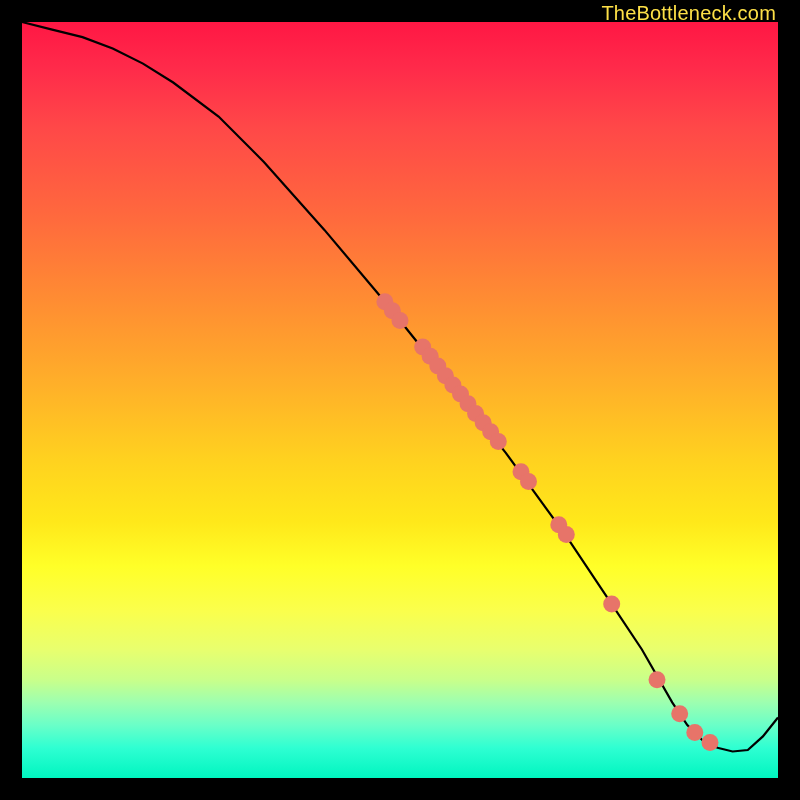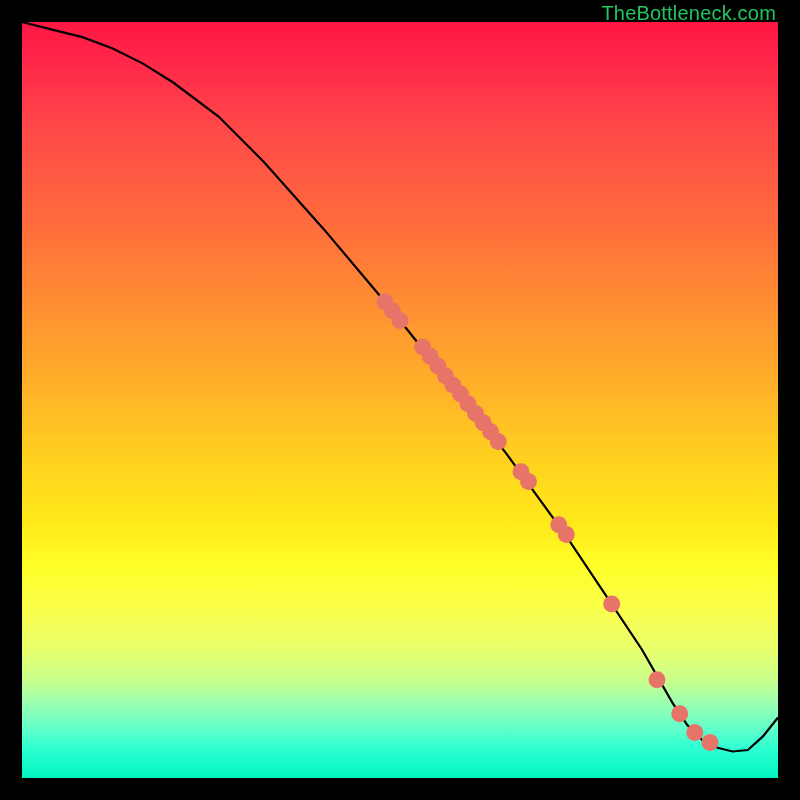--- a/index.html
+++ b/index.html
@@ -42,21 +42,21 @@
       #9dffb0 90%,
       #6affc8 93%,
       #2fffd2 96%,
       #00f5c0 100%
     );
   }
   .watermark {
     position: absolute;
     top: 2px;
     right: 24px;
-    color: #22c55e;
+    color: #fde047;
     font-size: 20px;
     font-weight: 500;
     letter-spacing: 0.2px;
     user-select: none;
   }
   svg.curve {
     position: absolute;
     top: 0;
     left: 0;
     width: 756px;

